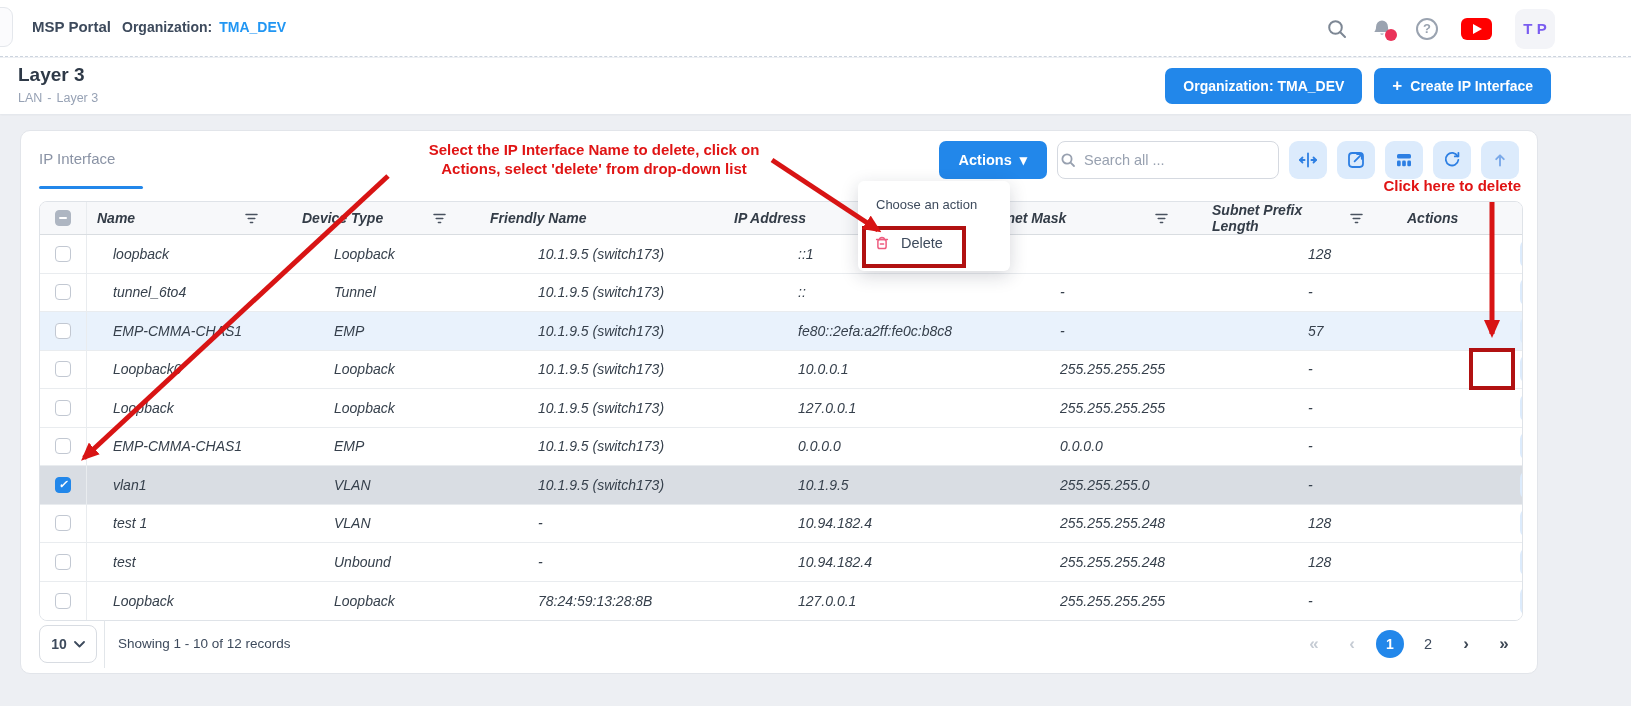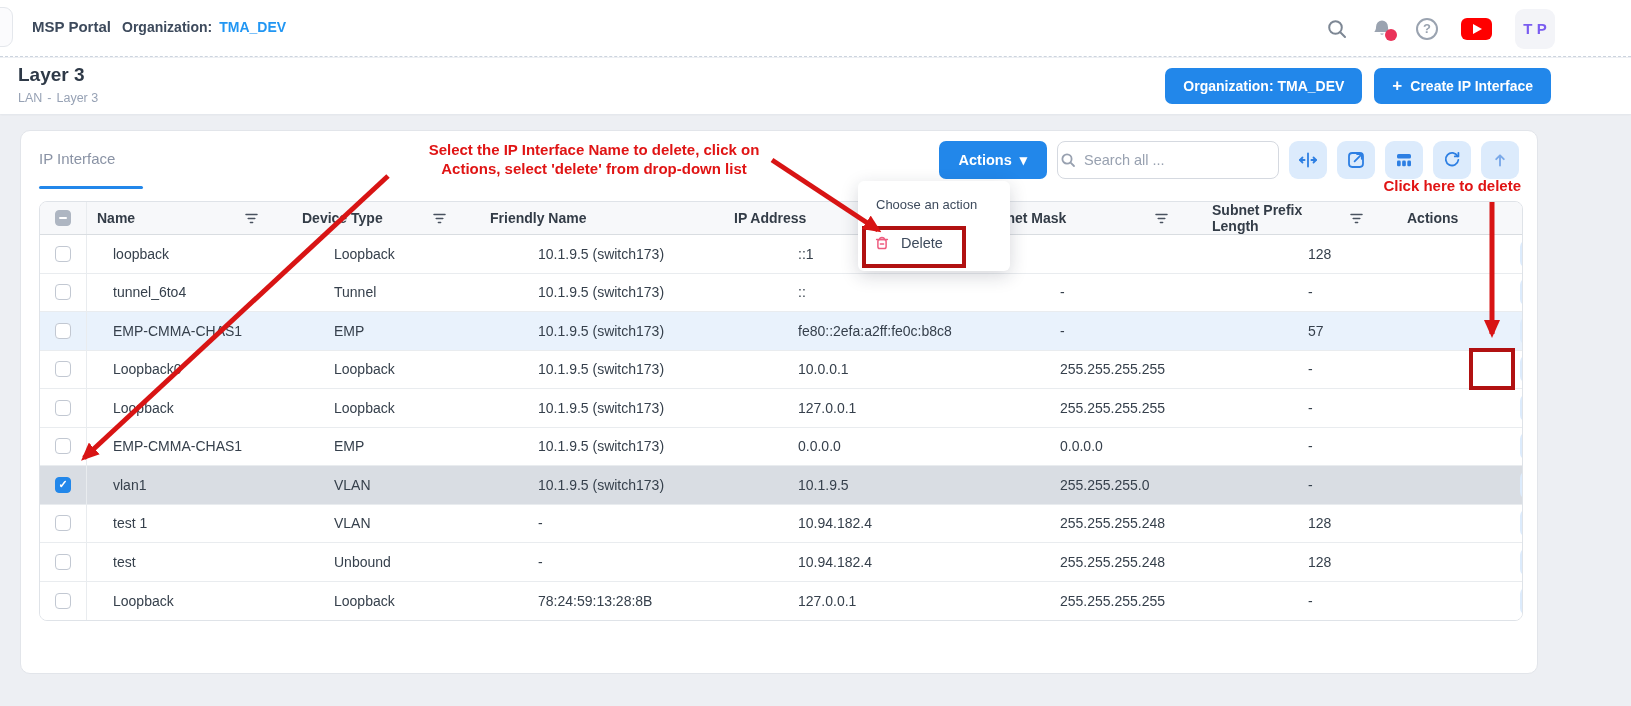--- a/index.html
+++ b/index.html
@@ -57,21 +57,21 @@
   .search-box input::placeholder { color: #98a1b0; }
   .tool-btn { width: 38px; height: 38px; border-radius: 9px; background: #dcebfc; display: flex;
               align-items: center; justify-content: center; }
 
   .annotation-instr { position: absolute; left: 368px; top: 10px; width: 410px; text-align: center;
                       color: #e01414; font-weight: 800; font-size: 15px; line-height: 18.5px; z-index: 5; }
   .click-del { position: absolute; right: 16px; top: 46px; color: #e01414; font-weight: 800; font-size: 15px; z-index: 5; }
 
   
   .table-wrap { position: absolute; left: 18px; top: 70px; width: 1482px; box-sizing: content-box;
-                border: 1px solid #dfe3e8; border-radius: 8px; overflow: hidden; }
+                border: 1px solid #dfe3e8; border-radius: 8px; overflow: hidden; font-style: italic; }
   .grid-row { display: grid; grid-template-columns: 47px 205px 188px 244px 246px 232px 195px 125px; align-items: center; }
   .thead { height: 33px; background: #f7f8fa; border-bottom: 1px solid #d9dde1; }
   .th { font-size: 14px; font-weight: bold; color: #333c47; padding-left: 10px; display: flex;
         align-items: center; justify-content: space-between; }
   .th .filter-ic { margin-right: 34px; display: flex; }
   .trow { height: 38.5px; border-bottom: 1px solid #e9ecef; background: #fff; gap: 16px; }
   .trow:last-child { border-bottom: none; }
   .trow.hl-blue { background: #e9f2fc; }
   .trow.hl-gray { background: #d9dde3; }
   .td { font-size: 14px; color: #36404c; padding-left: 10px; white-space: nowrap; overflow: hidden; }
@@ -580,20 +580,38 @@
                   <path d="M5.6 4.4c0-2.6 4.8-2.6 4.8 0"></path>
     <rect x="3.9" y="4.6" width="8.2" height="8.9" rx="1.8"></rect>
                   <path d="M6.4 9h3.2"></path>
   </svg>
               </button>
             </div>
       </div>
         </div>
     </div>
 
+    <div class="card-footer">
+      <button class="psize">
+        <span>10</span>
+        <svg width="11" height="7" viewBox="0 0 11 7" fill="none" stroke="#3d4a5c" stroke-width="1.8" stroke-linecap="round" stroke-linejoin="round">
+            <path d="M1 1l4.5 4.5L10 1"></path>
+          </svg>
+      </button>
+      <div class="footer-divider"></div>
+      <div class="records">Showing 1 - 10 of 12 records</div>
+      <div class="pagination">
+        <button class="pg muted">«</button>
+        <button class="pg muted">‹</button>
+        <button class="pg-active">1</button>
+        <button class="pg-num">2</button>
+        <button class="pg dark">›</button>
+        <button class="pg dark">»</button>
+      </div>
+    </div>
   </div>
 
   <div class="dropdown">
     <div class="dd-title">Choose an action</div>
     <div class="dd-item">
       <svg width="16" height="16" viewBox="0 0 16 16" fill="none" stroke="#ee5c7f" stroke-width="1.5" stroke-linecap="round" stroke-linejoin="round">
         <path d="M2.6 4.6h10.8"></path>
           <path d="M5.6 4.4c0-2.6 4.8-2.6 4.8 0"></path>
         <rect x="3.9" y="4.6" width="8.2" height="8.9" rx="1.8"></rect>
           <path d="M6.4 9h3.2"></path>

